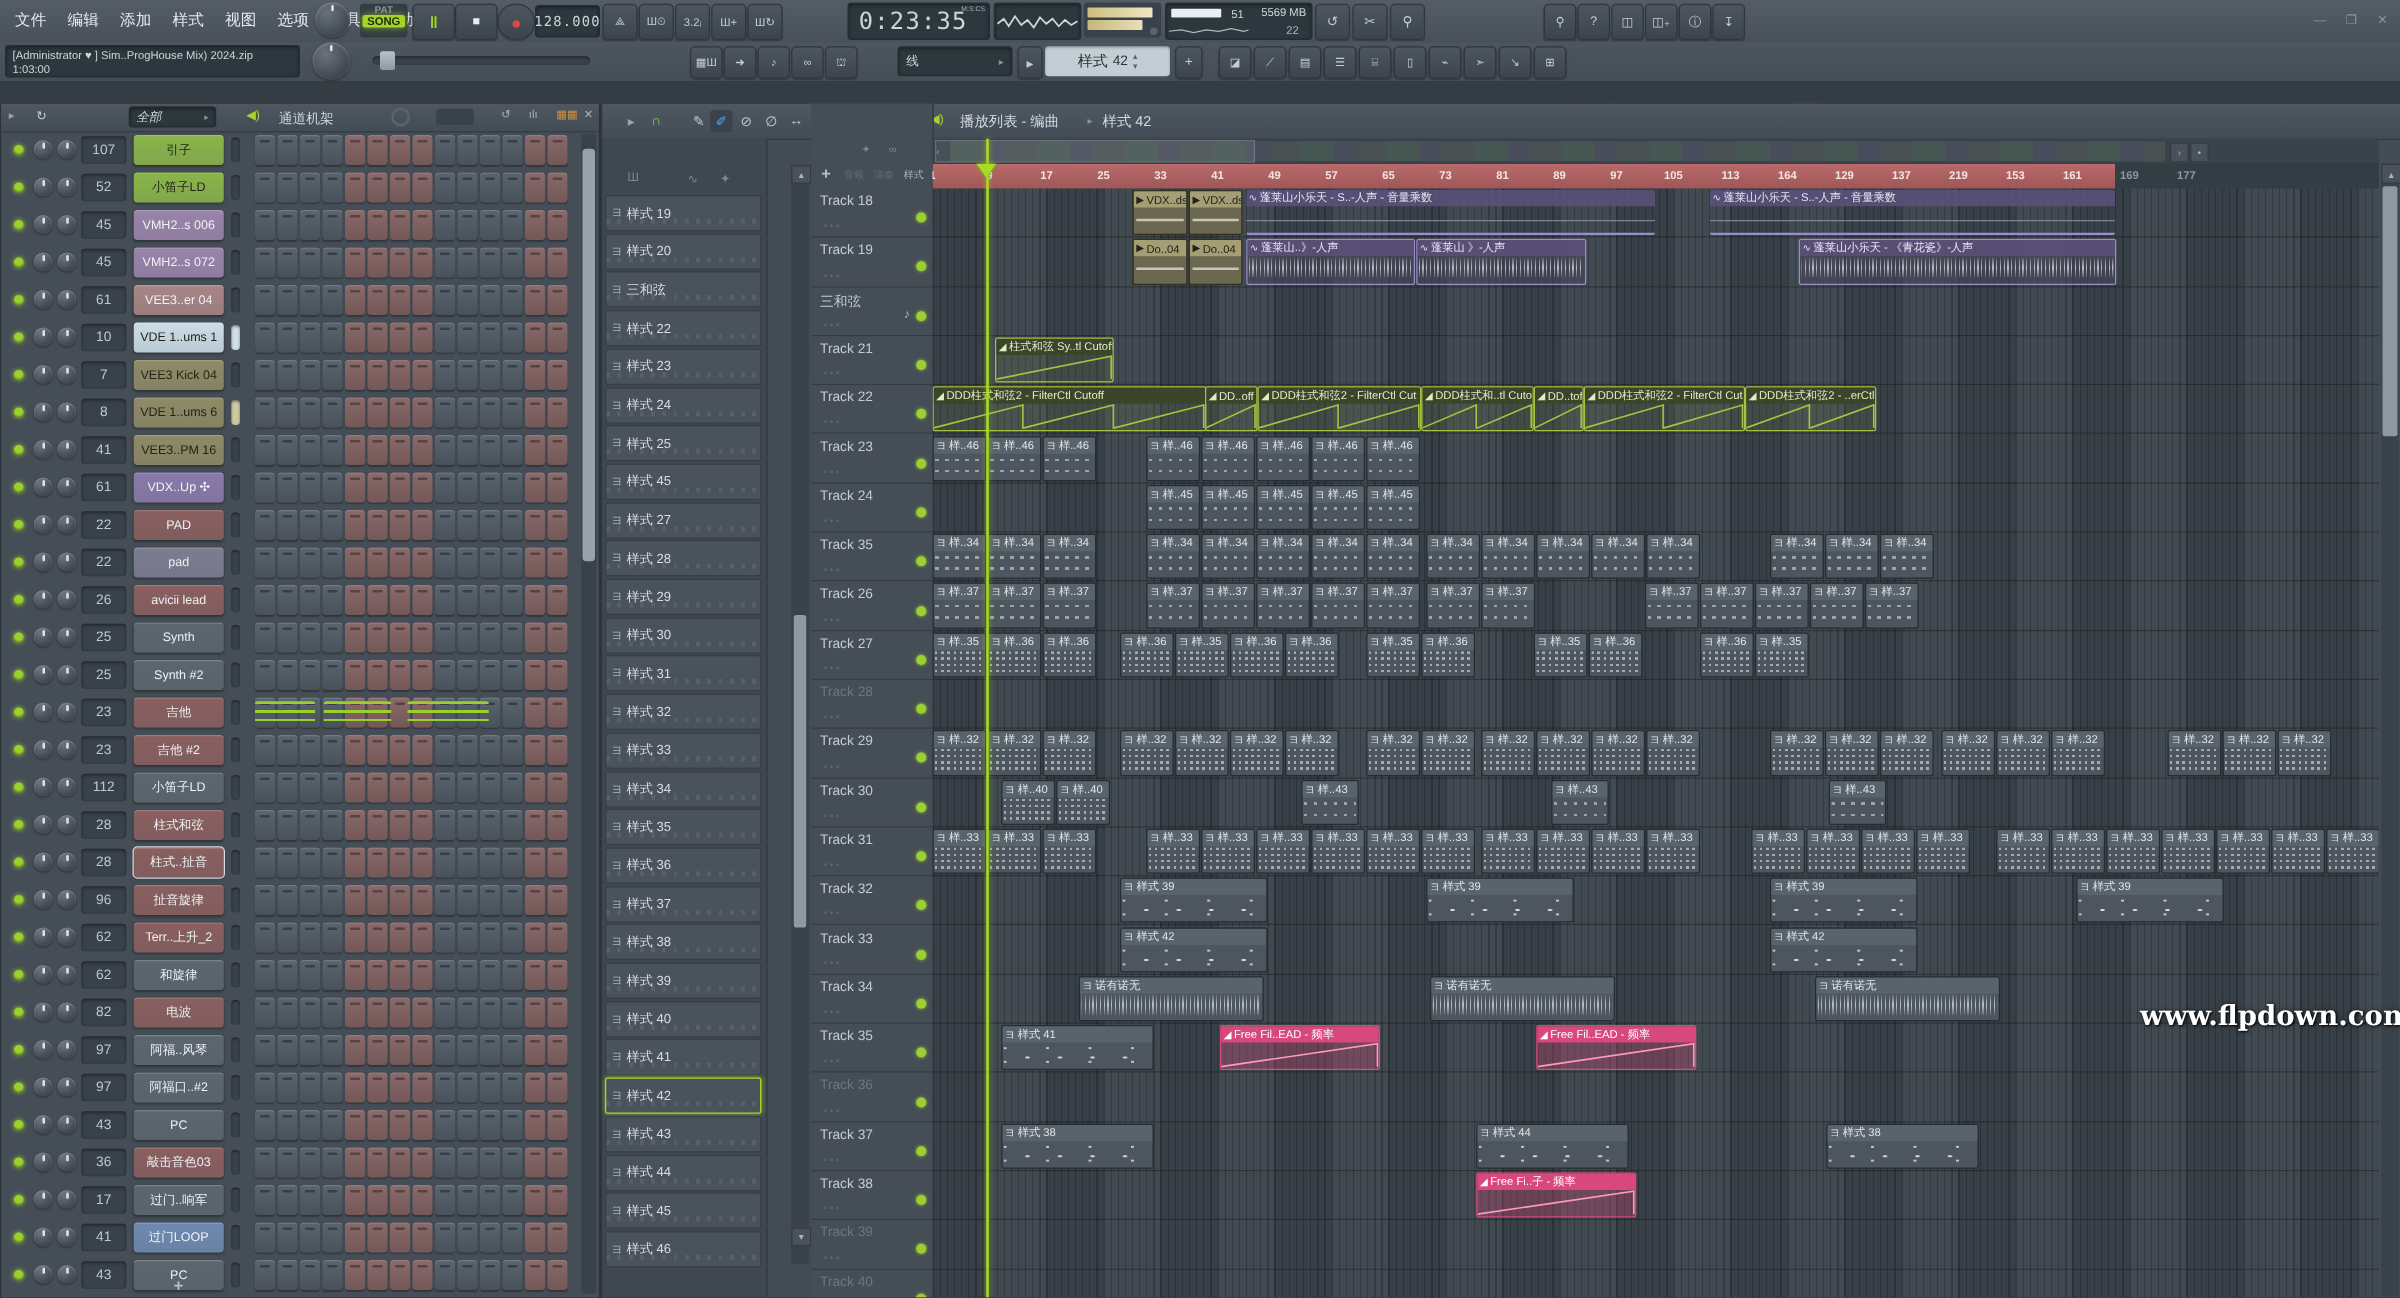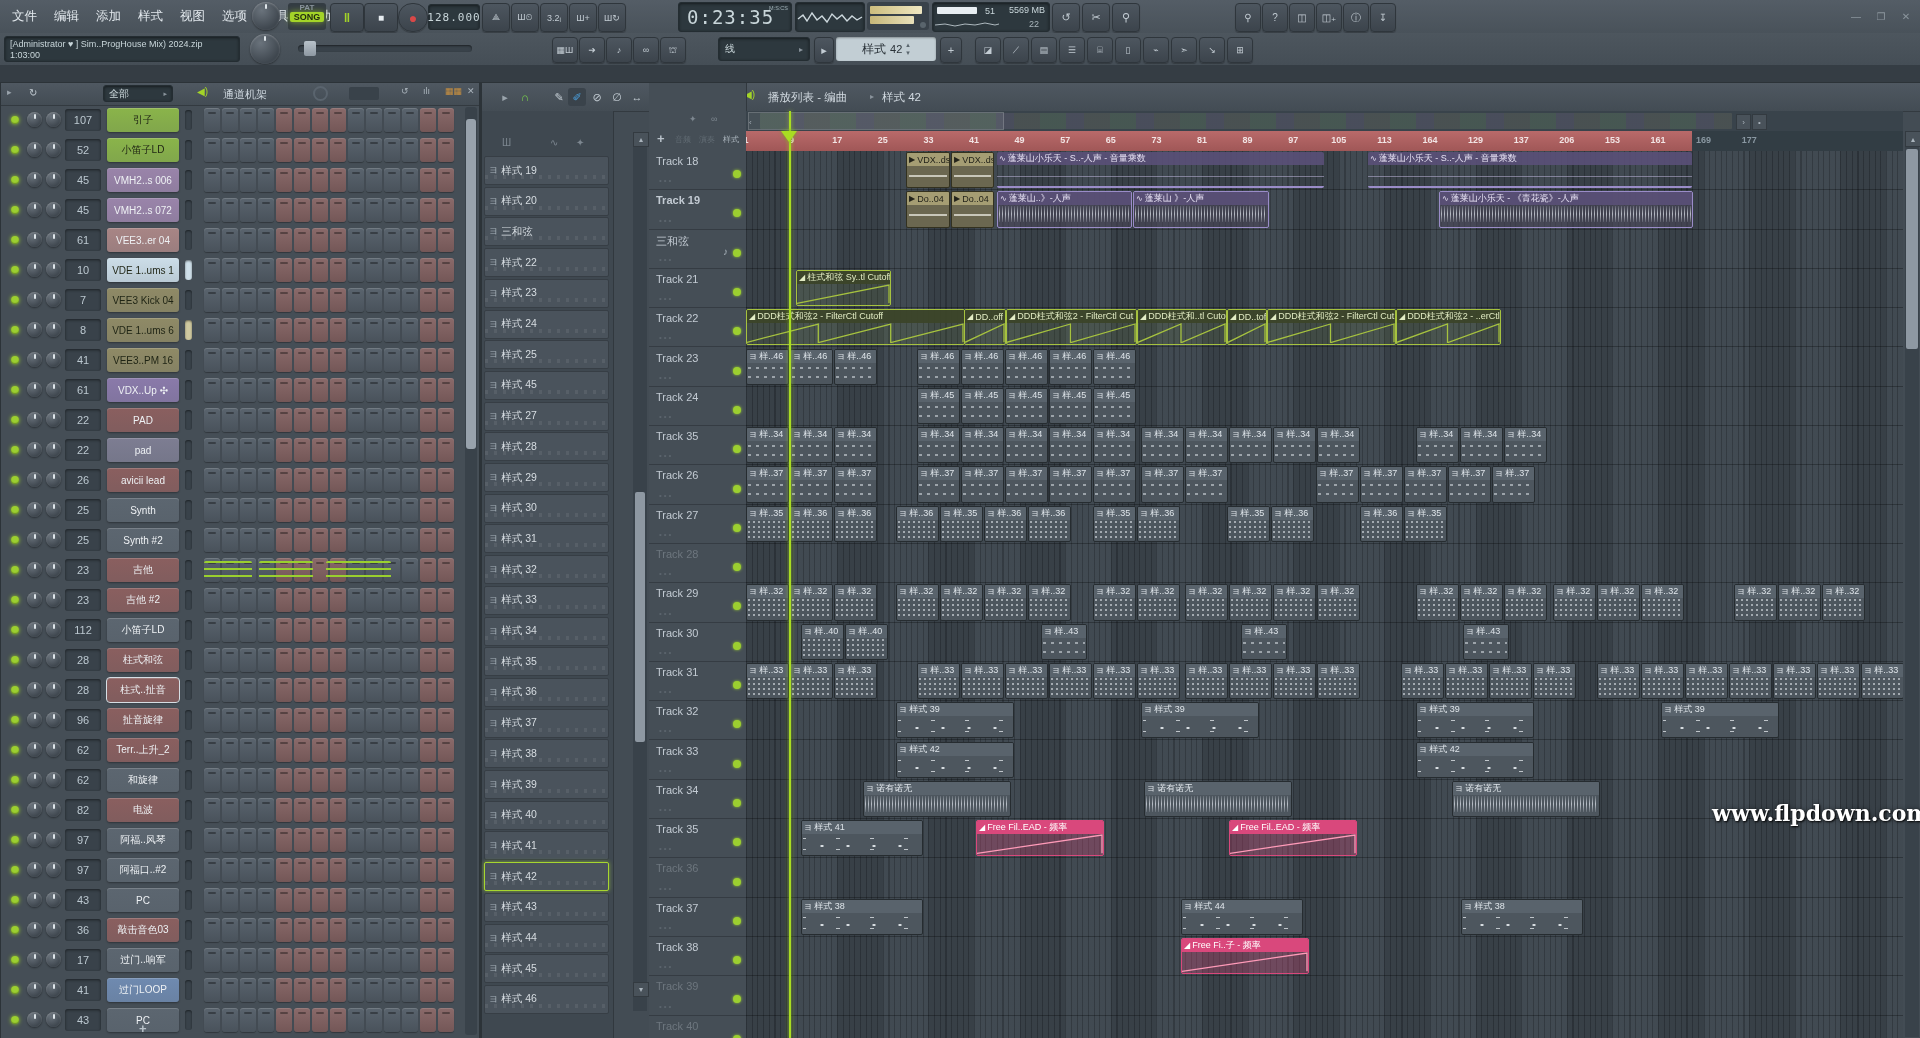--- a/index.html
+++ b/index.html
@@ -215,21 +215,21 @@
       <div class="tbtn" style="left: 1199px; top: 4px; width: 24px; height: 24px; font-size: 9px;">↘</div>
       <div class="tbtn" style="left: 1227px; top: 4px; width: 24px; height: 24px; font-size: 9px;">⊞</div>
     </div>
   <div class="gap-strip"></div>
 
   <div class="rack">
     <div class="rack-head">
       <span class="icon" style="left:6px;top:4px;font-size:9px;color:#9aa4ac;">▸</span>
       <span class="icon" style="left:28px;top:4px;font-size:10px;">↻</span>
       <div class="abs lcd" style="left:102px;top:2px;width:70px;height:17px;display:flex;align-items:center;padding:0 5px;box-sizing:border-box;">
-        <span style="font-size:10px;">全部</span>
+        <span style="font-size:10px;font-style:italic;">全部</span>
         <span style="margin-left:auto;font-size:7px;color:#8a949c;">▸</span>
       </div>
       <span class="icon" style="left:196px;top:3px;color:#a3d428;font-size:10px;">◀)</span>
       <span class="abs" style="left:222px;top:4px;font-size:11px;color:#ccd5dd;">通道机架</span>
       <div class="abs" style="left:312px;top:3px;width:15px;height:15px;border-radius:50%;border:2px solid #5a646e;box-sizing:border-box;"></div>
       <div class="abs" style="left:348px;top:4px;width:30px;height:13px;background:#39424a;border-radius:2px;"></div>
       <div id="rackheadicons">
           <div class="icon" style="left: 400px; top: 3px; font-size: 9px; color: rgb(170, 180, 188); position: absolute;">↺</div>
           <div class="icon" style="left: 422px; top: 3px; font-size: 9px; color: rgb(170, 180, 188); position: absolute;">ılı</div>
           <div class="icon" style="left: 444px; top: 3px; font-size: 9px; color: rgb(200, 144, 64); position: absolute;">▦▦</div>
@@ -1084,21 +1084,21 @@
           <div class="abs" style="left: 26px; top: 51px; font-size: 8px; color: rgb(98, 108, 116);">音频</div>
           <div class="abs" style="left: 50px; top: 51px; font-size: 8px; color: rgb(98, 108, 116);">演奏</div>
           <div class="abs" style="left: 74px; top: 51px; font-size: 8px; color: rgb(170, 180, 188);">样式</div>
         </div>
       <div id="trackrows">
           <div class="trow" style="top: 68px; height: 39.3px;">
             <div class="tname">Track 18</div>
             <div class="dots">•••</div>
             <div class="tled"></div>
           </div>
-          <div class="trow" style="top: 107.3px; height: 39.3px; font-weight: bold;">
+          <div class="trow" style="top: 107.3px; height: 39.3px;">
             <div class="tname">Track 19</div>
             <div class="dots">•••</div>
             <div class="tled"></div>
           </div>
           <div class="trow" style="top: 146.6px; height: 39.3px;">
             <div class="tname">三和弦</div>
             <div class="abs" style="right: 18px; top: 16px; font-size: 10px; color: rgb(170, 180, 188);">♪</div>
             <div class="dots">•••</div>
             <div class="tled"></div>
           </div>
@@ -1227,21 +1227,21 @@
           <div class="rlabel" style="left: 364.8px;">65</div>
           <div class="rlabel" style="left: 410.4px;">73</div>
           <div class="rlabel" style="left: 456px;">81</div>
           <div class="rlabel" style="left: 501.6px;">89</div>
           <div class="rlabel" style="left: 547.2px;">97</div>
           <div class="rlabel" style="left: 592.8px;">105</div>
           <div class="rlabel" style="left: 638.4px;">113</div>
           <div class="rlabel" style="left: 684px;">164</div>
           <div class="rlabel" style="left: 729.6px;">129</div>
           <div class="rlabel" style="left: 775.2px;">137</div>
-          <div class="rlabel" style="left: 820.8px;">206</div>
+          <div class="rlabel" style="left: 820.8px;">219</div>
           <div class="rlabel" style="left: 866.4px;">153</div>
           <div class="rlabel" style="left: 912px;">161</div>
           <div class="rlabel off" style="left: 957.6px;">169</div>
           <div class="rlabel off" style="left: 1003.2px;">177</div>
         </div>
     </div>
 
     <div class="grid" id="grid">
         <div class="gridrow" style="top: 0px; height: 39.3px;"></div>
         <div class="gridrow" style="top: 39.3px; height: 39.3px;"></div>

